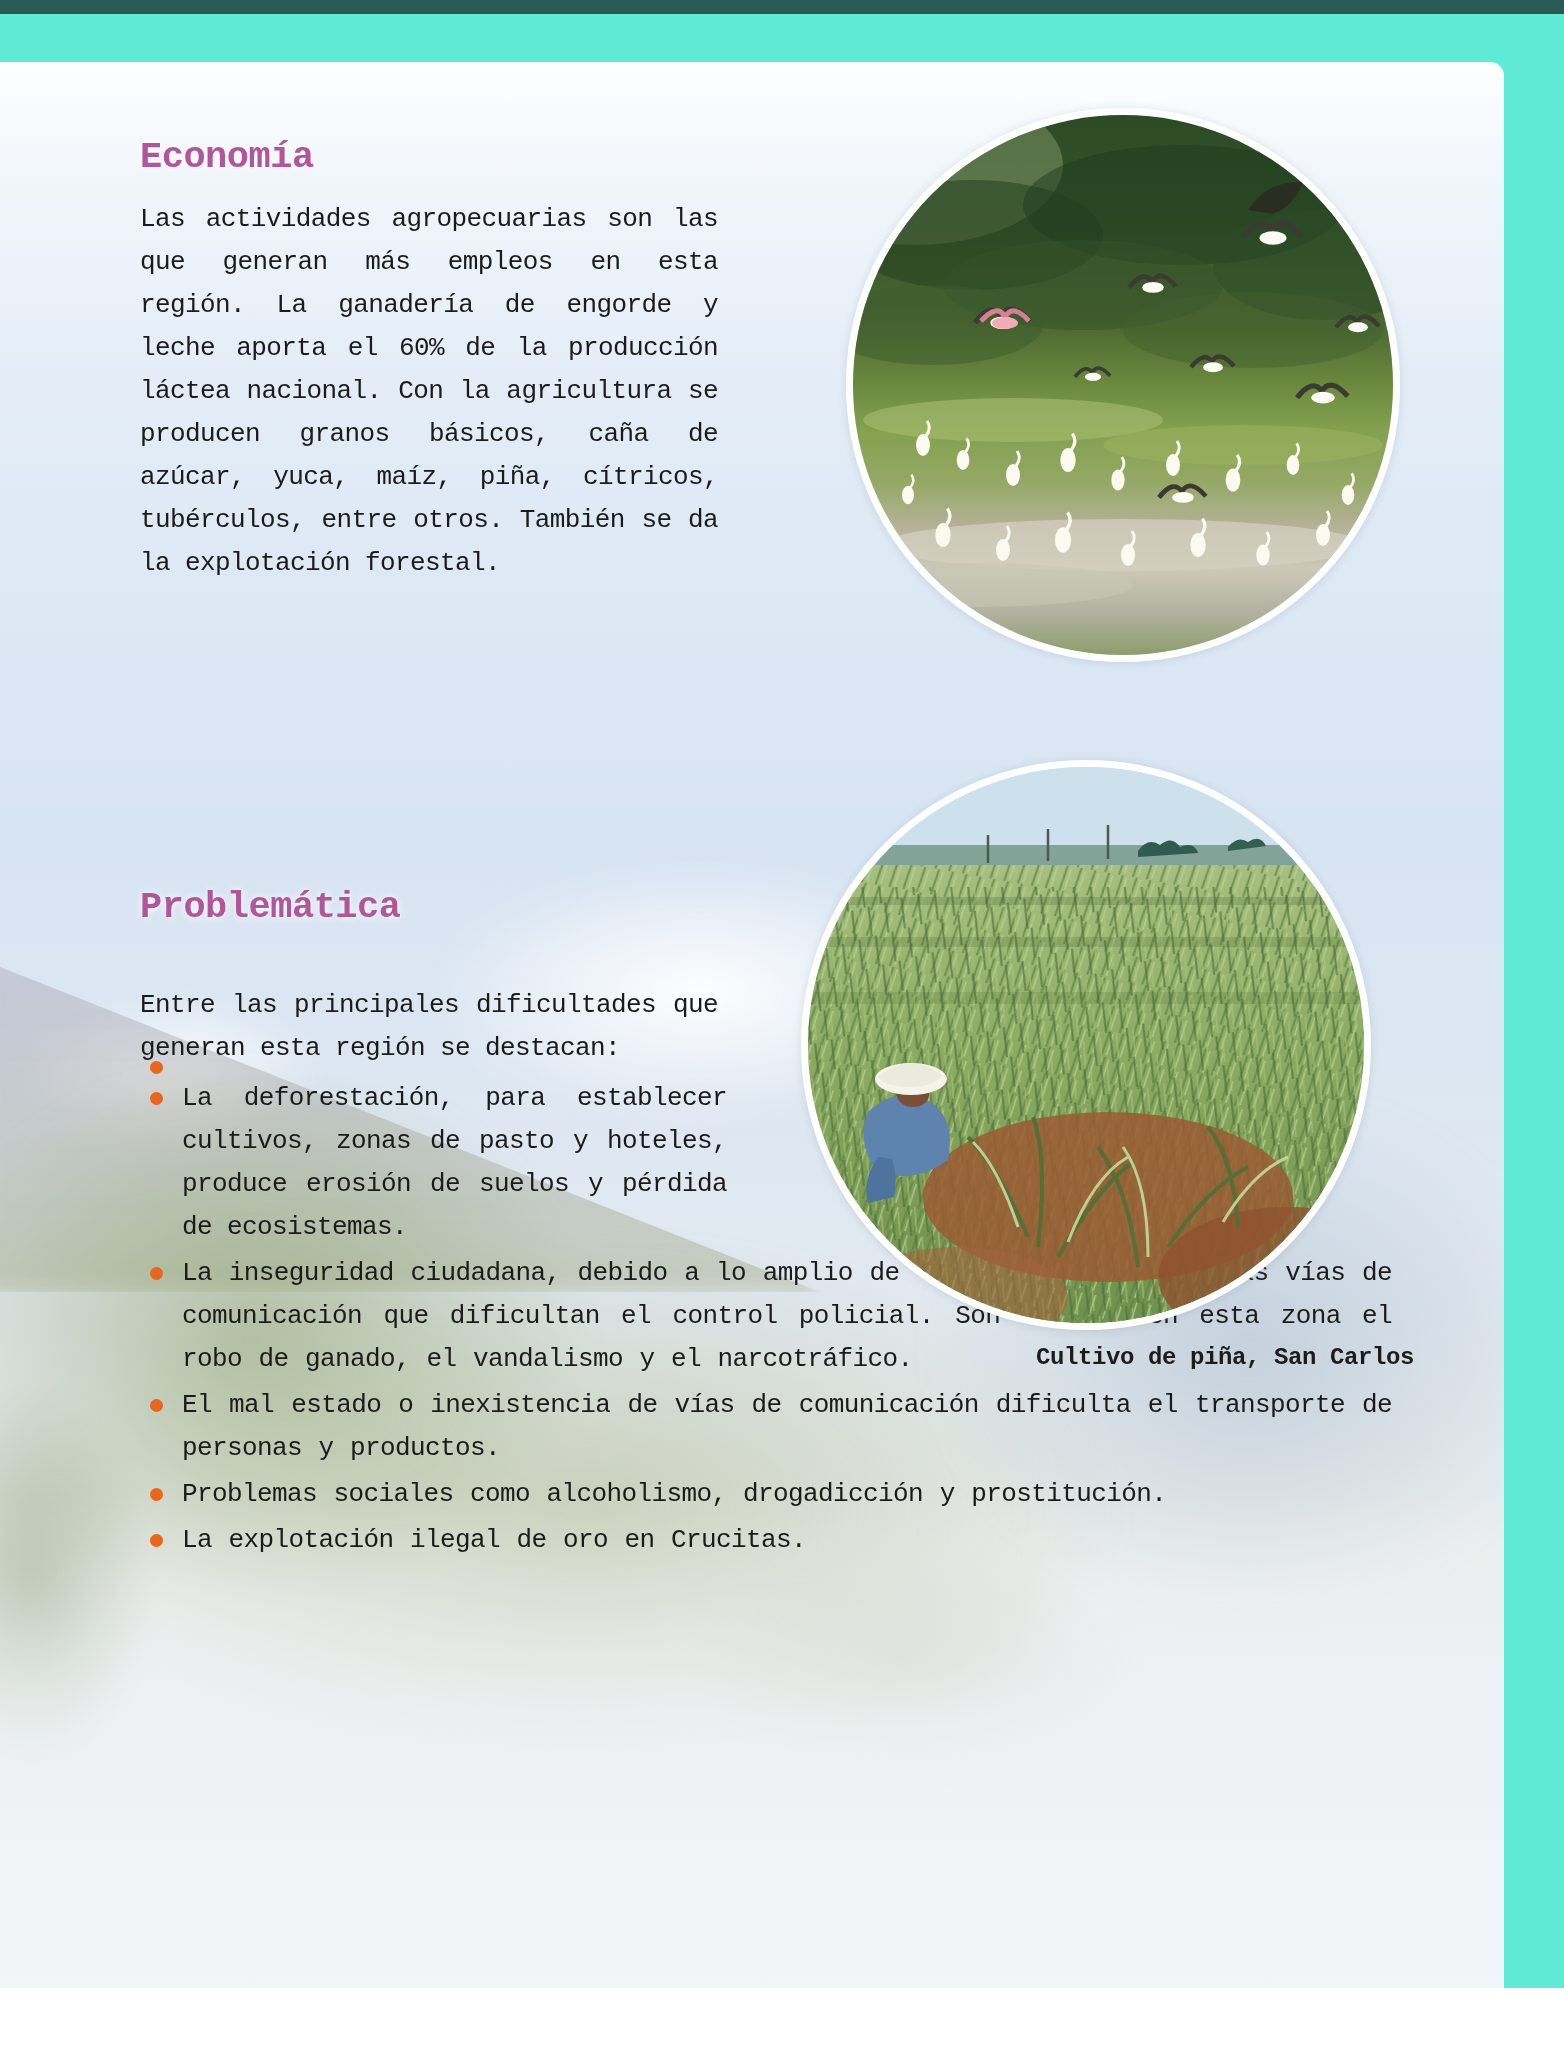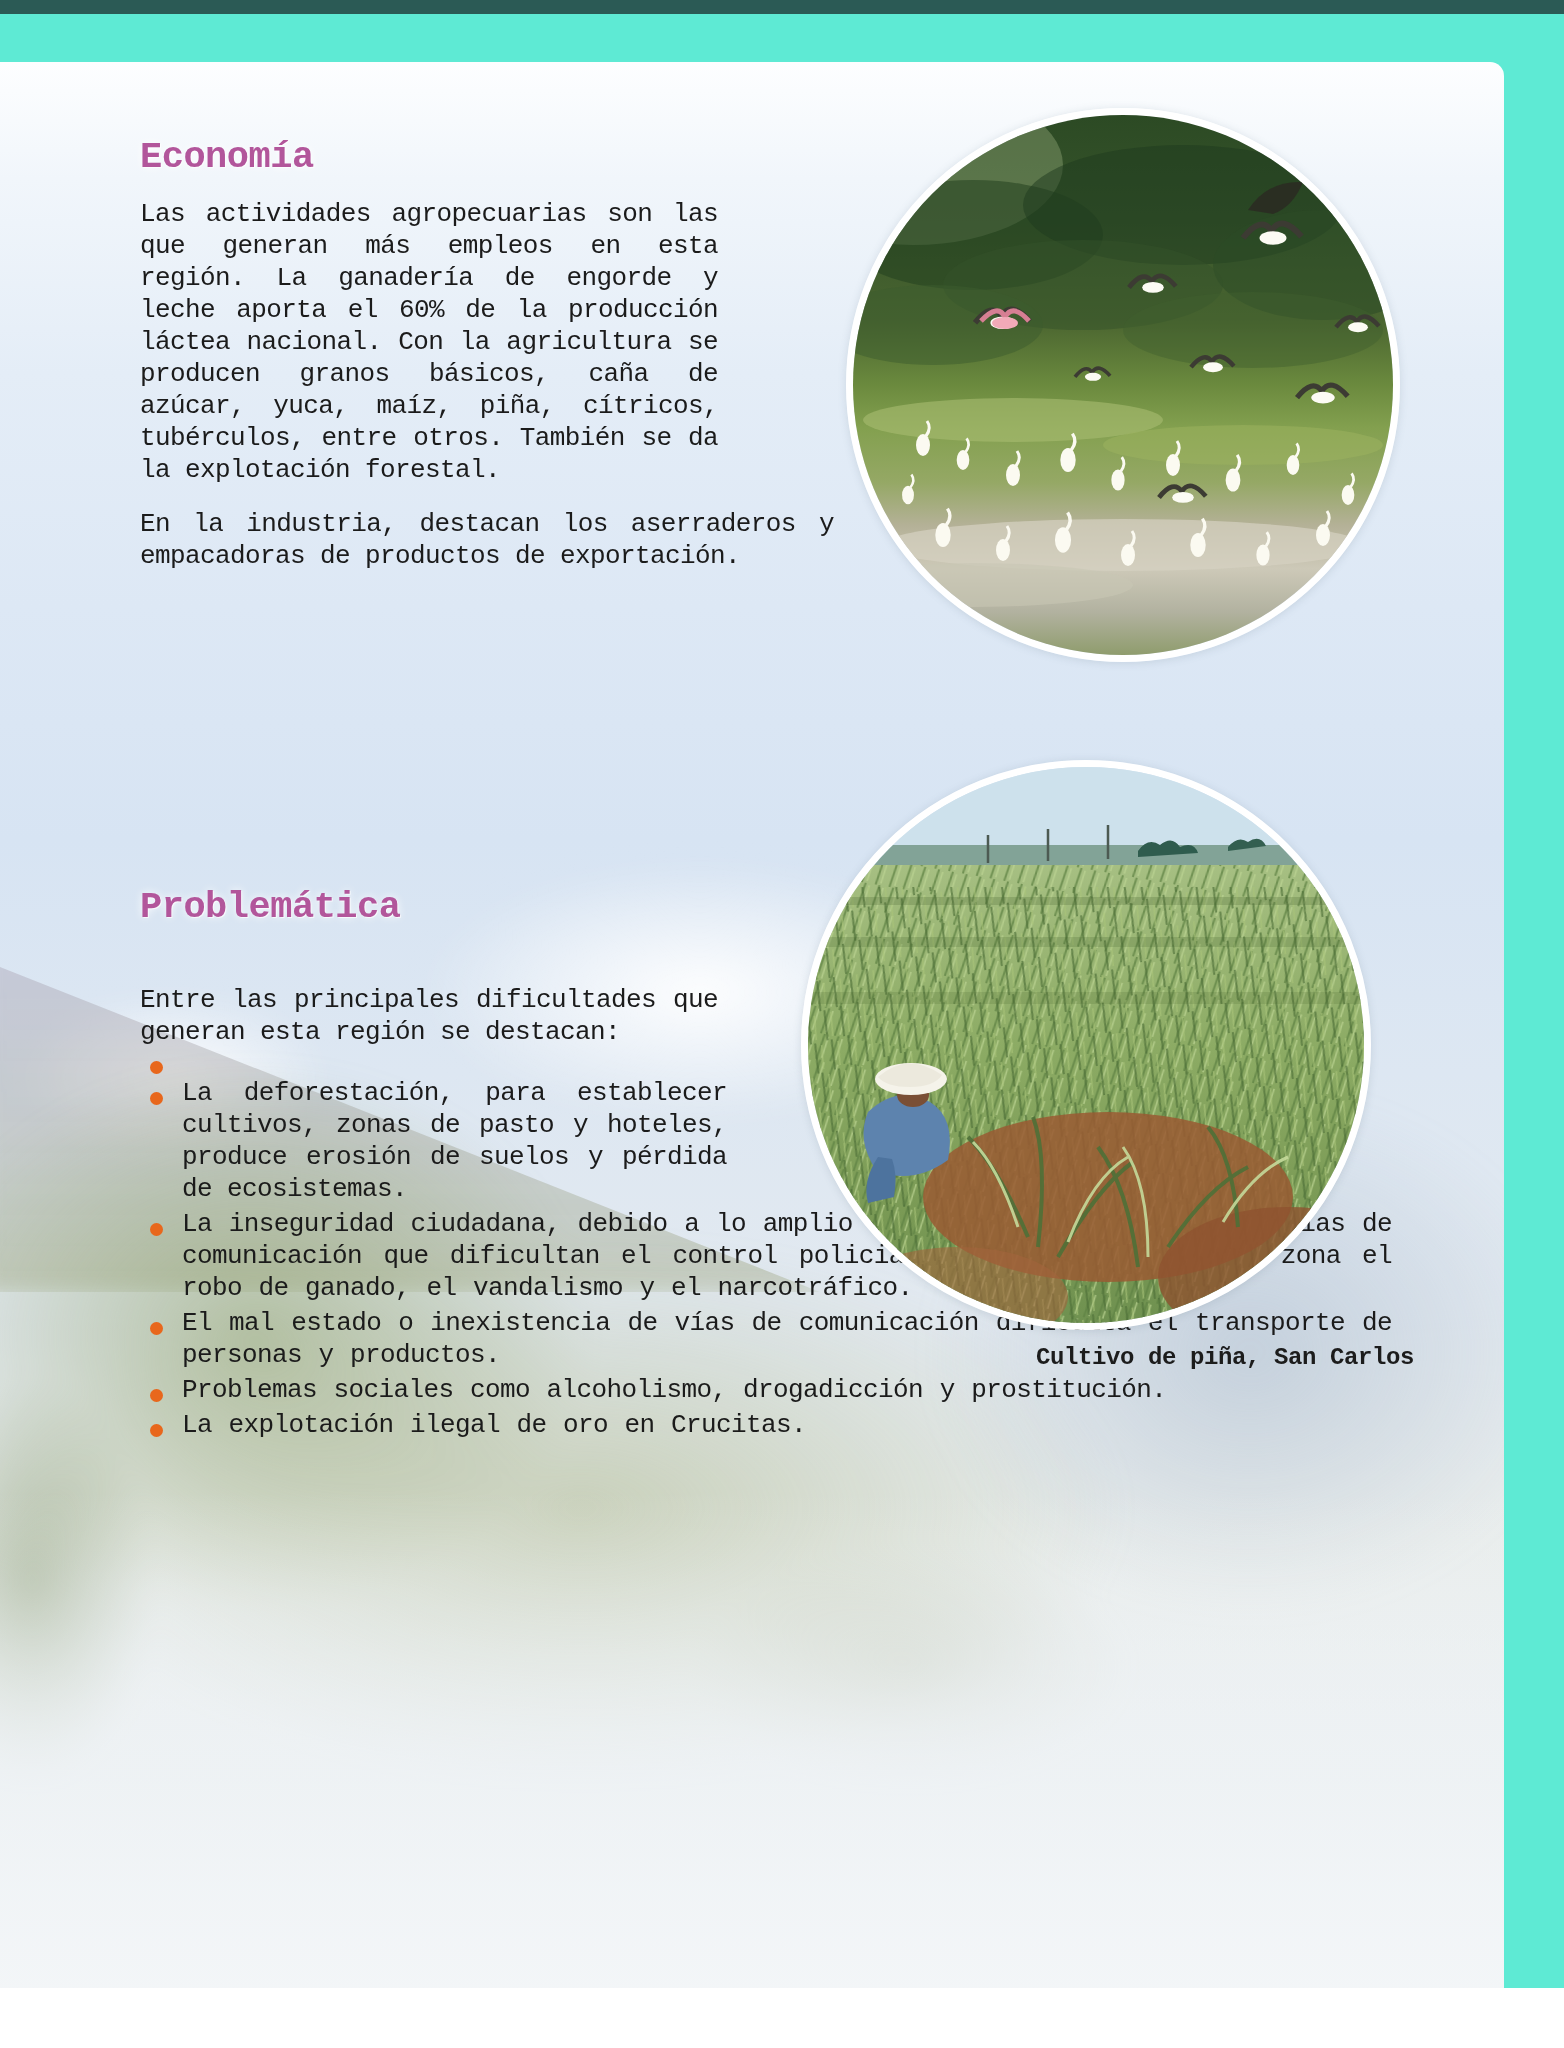--- a/index.html
+++ b/index.html
@@ -40,21 +40,21 @@
 
   .content{position:absolute;left:0;top:0;width:1564px;height:2048px;}
 
   h2.section-heading{
     position:absolute;margin:0;font-size:37px;font-weight:bold;color:#b2569b;
     letter-spacing:-.5px;text-shadow:0 0 8px rgba(255,255,255,.95),1px 1px 0 rgba(255,255,255,.7);
   }
   #economy-heading{left:140px;top:136px;}
   #problems-heading{left:140px;top:886px;}
 
-  .bodytext{font-size:26px;line-height:32px;letter-spacing:-.6px;text-align:justify;color:#1b1b1b;}
+  .bodytext{font-size:26px;line-height:43px;letter-spacing:-.6px;text-align:justify;color:#1b1b1b;}
   .econ-block{position:absolute;left:140px;top:198px;width:760px;}
   .econ-block p{margin:0 0 22px 0;width:578px;}
   .econ-block p.p-industry{width:694px;}
 
   #problems-intro{position:absolute;left:140px;top:958px;width:578px;}
 
   ul.problem-list{position:absolute;left:140px;top:1046px;width:1340px;margin:0;padding:0;list-style:none;}
   ul.problem-list li{display:flex;align-items:flex-start;margin:0 0 3px 0;padding-left:10px;}
   .dot{flex:0 0 13px;width:13px;height:13px;border-radius:50%;background:#e8671c;margin:15px 19px 0 0;}
   li.narrow .btext{width:545px;}
@@ -94,21 +94,20 @@
     <div class="bg bg-haze-right"></div>
     <div class="bg bg-fade-bottom"></div>
   </div>
 
   <div class="content">
 
     <h2 class="section-heading" id="economy-heading">Economía</h2>
 
     <div class="econ-block">
       <p class="bodytext">Las actividades agropecuarias son las que generan más empleos en esta región. La ganadería de engorde y leche aporta el 60% de la producción láctea nacional. Con la agricultura se producen granos básicos, caña de azúcar, yuca, maíz, piña, cítricos, tubérculos, entre otros. También se da la explotación forestal.</p>
-      <p class="bodytext p-industry">En la industria, destacan los aserraderos y empacadoras de productos de exportación.</p>
     </div>
 
     <figure class="circle-figure" id="figure-birds">
       <div class="circle-clip">
         <svg width="540" height="540" viewBox="0 0 540 540">
           <defs>
             <linearGradient id="g1" x1="0" y1="0" x2="0" y2="1">
               <stop offset="0" stop-color="#2c4a24"></stop>
                 <stop offset=".2" stop-color="#37552b"></stop>
               <stop offset=".38" stop-color="#4a6530"></stop>

